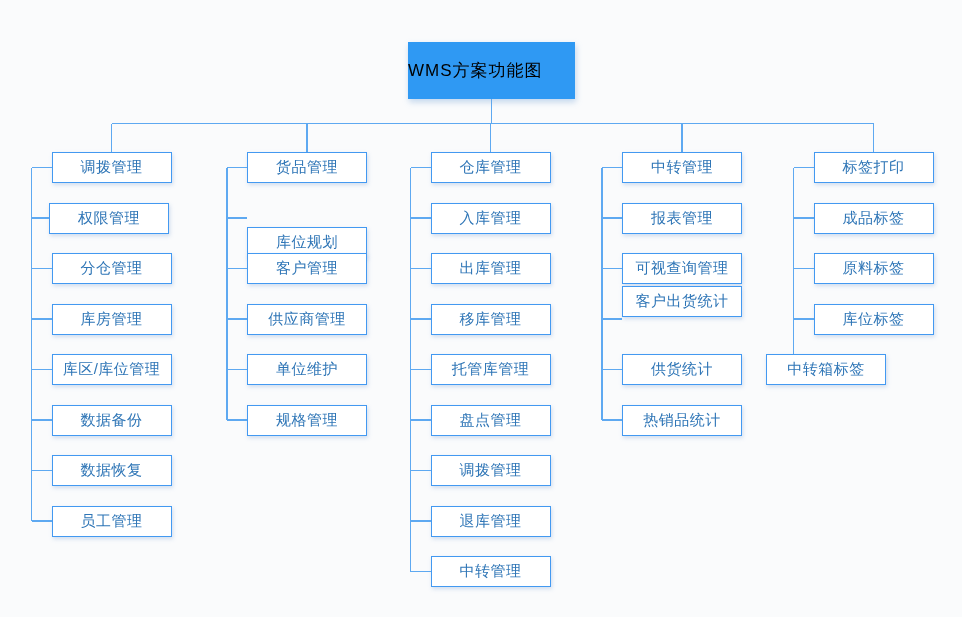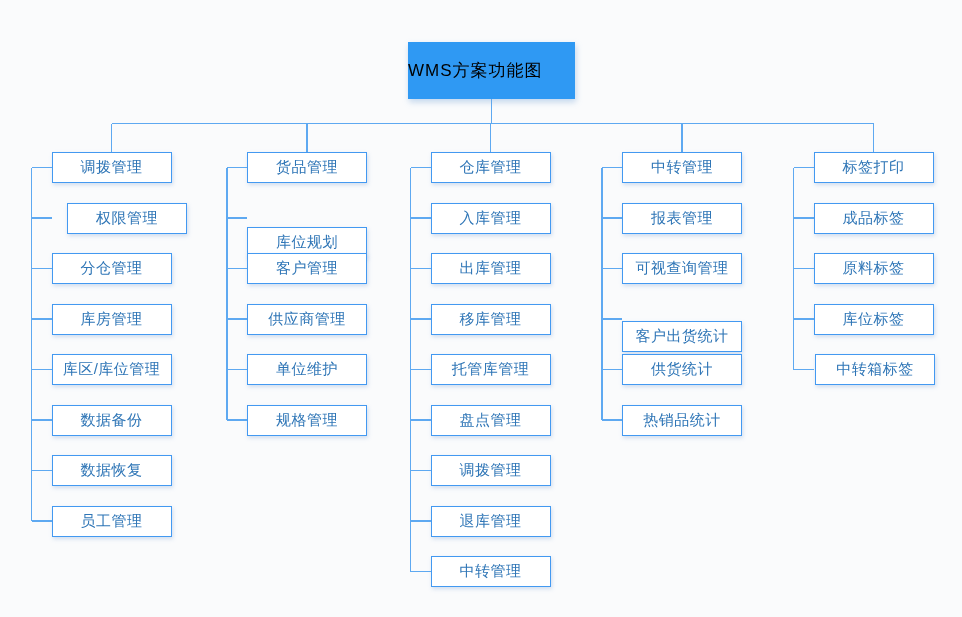--- a/index.html
+++ b/index.html
@@ -107,21 +107,21 @@
     </svg>
 
   <div class="root-node">
     <span>WMS方案功能图</span>
   </div>
 
   <div id="nodes">
       <div class="node category" style="left: 51.5px; top: 152px;">
         <span>调拨管理</span>
       </div>
-      <div class="node" style="left: 67px; top: 202.5px; justify-content: center;">
+      <div class="node" style="left: 49px; top: 202.5px; justify-content: center;">
         <span>权限管理</span>
       </div>
       <div class="node" style="left: 51.5px; top: 253px;">
         <span>分仓管理</span>
       </div>
       <div class="node" style="left: 51.5px; top: 303.5px;">
         <span>库房管理</span>
       </div>
       <div class="node" style="left: 51.5px; top: 354px;">
         <span>库区/库位管理</span>
@@ -182,38 +182,38 @@
       </div>
       <div class="node category" style="left: 622px; top: 152px;">
         <span>中转管理</span>
       </div>
       <div class="node" style="left: 622px; top: 202.5px;">
         <span>报表管理</span>
       </div>
       <div class="node" style="left: 622px; top: 253px;">
         <span>可视查询管理</span>
       </div>
-      <div class="node" style="left: 622px; top: 321px;">
+      <div class="node" style="left: 622px; top: 286px;">
         <span>客户出货统计</span>
       </div>
       <div class="node" style="left: 622px; top: 354px; align-items: center;">
         <span>供货统计</span>
       </div>
       <div class="node" style="left: 622px; top: 404.5px;">
         <span>热销品统计</span>
       </div>
       <div class="node category" style="left: 813.5px; top: 152px;">
         <span>标签打印</span>
       </div>
       <div class="node" style="left: 813.5px; top: 202.5px;">
         <span>成品标签</span>
       </div>
       <div class="node" style="left: 813.5px; top: 253px;">
         <span>原料标签</span>
       </div>
       <div class="node" style="left: 813.5px; top: 303.5px;">
         <span>库位标签</span>
       </div>
-      <div class="node" style="left: 815px; top: 354px; font-family: Liberation Mono, monospace;">
+      <div class="node" style="left: 766px; top: 354px; font-family: Liberation Mono, monospace;">
         <span>中转箱标签</span>
       </div>
     </div>
 </div>
 
 </body></html>

